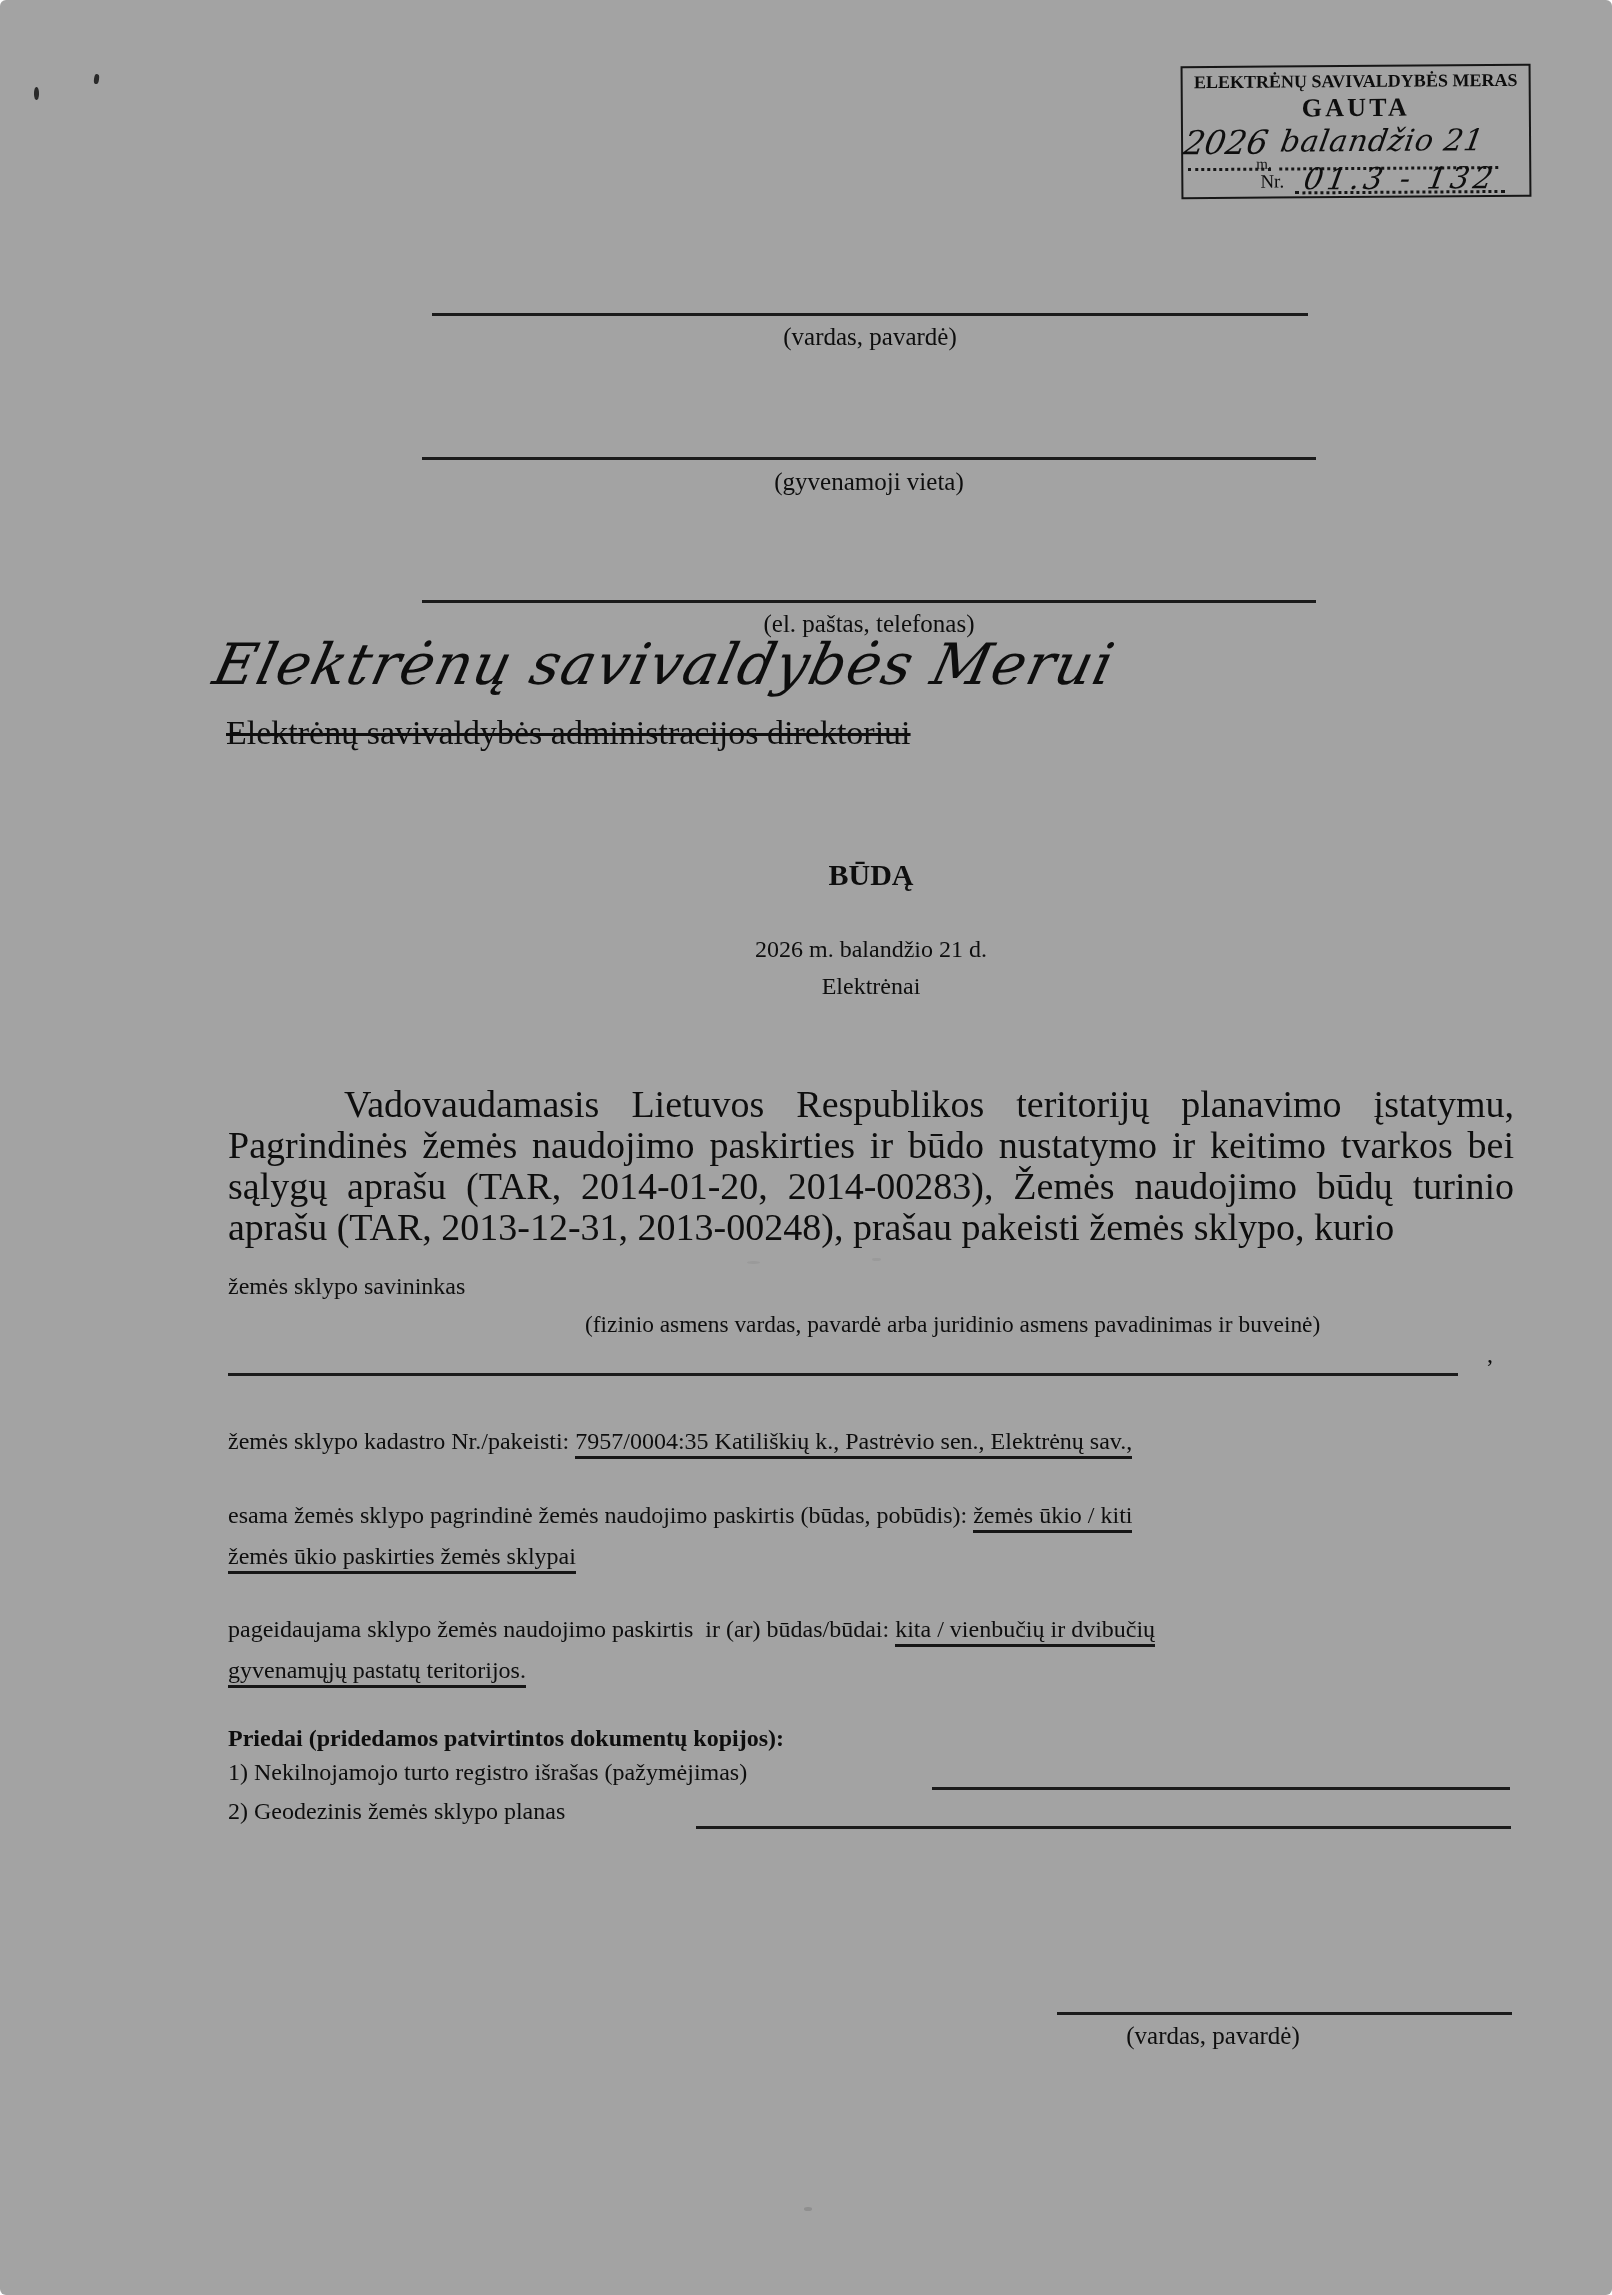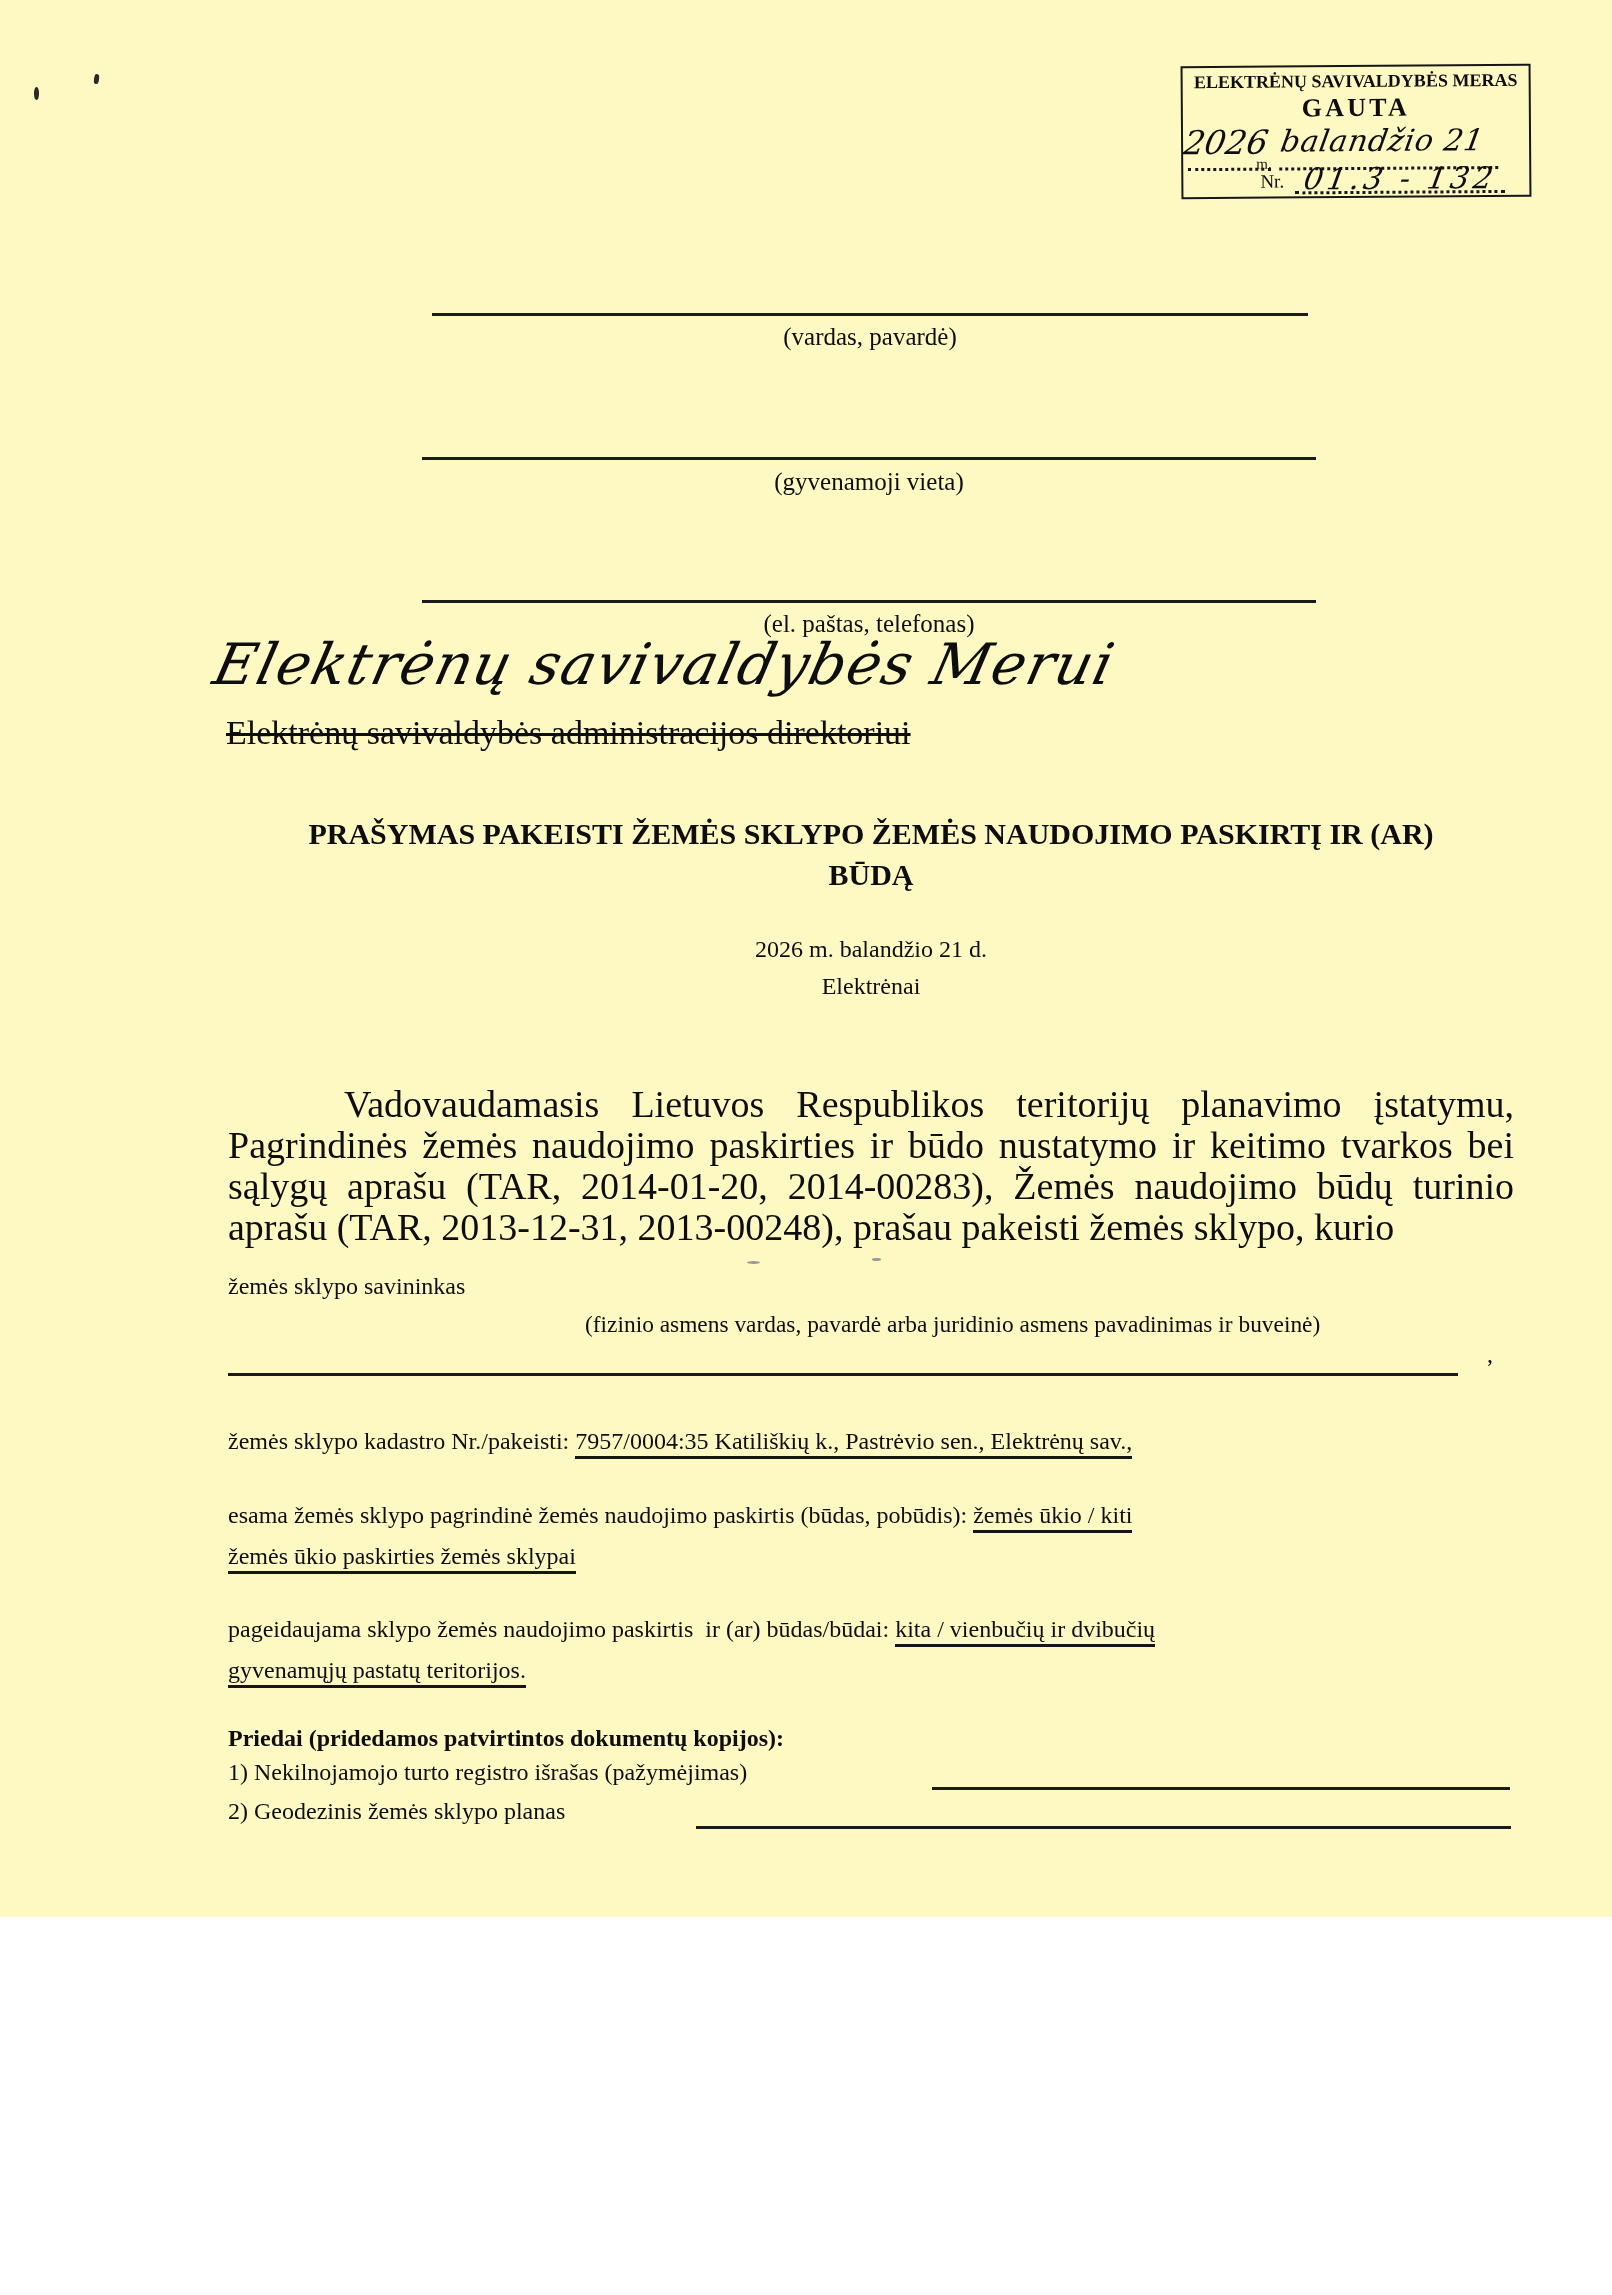--- a/index.html
+++ b/index.html
@@ -1,22 +1,23 @@
 <!DOCTYPE html>
 <html style="font-size:10.4px"><head>
 <meta charset="utf-8">
 <style>
   html,body{margin:0;padding:0;background:#ffffff;}
   .page{
     position:relative;
-    width:1612px;height:1917px;
-    background:#fef9c3;
+    width:1612px;height:2295px;
+    background:#a3a3a3;
     font-family:"Liberation Serif", serif;
     color:#0e0e0e;
     overflow:hidden;
+    border-radius:6px;
   }
   .t{position:absolute;font-size:24px;line-height:1.25;color:#0e0e0e;white-space:pre;}
   .hint{font-size:25px;}
   .small{font-size:23.4px;}
   .center{transform:translateX(-50%);}
   .bold{font-weight:700;}
   .rule{position:absolute;background:#1b1b1b;height:3.3px;}
   .filled{border-bottom:3.3px solid #161616;padding-bottom:2px;}
   .hand{font-family:"DejaVu Serif", serif;font-style:italic;}
   .strike{text-decoration:line-through;text-decoration-thickness:3.3px;}
@@ -77,21 +78,20 @@
 
   <div class="rule" style="left:422px;top:457px;width:894px;"></div>
   <div class="t hint center" style="left:869px;top:466px;">(gyvenamoji vieta)</div>
 
   <div class="rule" style="left:422px;top:600px;width:894px;"></div>
   <div class="t hint center" style="left:869px;top:608px;">(el. paštas, telefonas)</div>
 
   <div class="t hand addressee-hand">Elektrėnų savivaldybės Merui</div>
   <div class="t strike" style="left:226px;top:712px;font-size:34px;">Elektrėnų savivaldybės administracijos direktoriui</div>
 
-  <div class="t bold center" style="left:871px;top:815px;font-size:30px;">PRAŠYMAS PAKEISTI ŽEMĖS SKLYPO ŽEMĖS NAUDOJIMO PASKIRTĮ IR (AR)</div>
   <div class="t bold center" style="left:871px;top:856px;font-size:30px;">BŪDĄ</div>
 
   <div class="t center" style="left:871px;top:934px;">2026 m. balandžio 21 d.</div>
   <div class="t center" style="left:871px;top:971px;">Elektrėnai</div>
 
   <div class="t para" style="left:228px;top:1084px;">Vadovaudamasis Lietuvos Respublikos teritorijų planavimo įstatymu, Pagrindinės žemės naudojimo paskirties ir būdo nustatymo ir keitimo tvarkos bei sąlygų aprašu (TAR, 2014-01-20, 2014-00283), Žemės naudojimo būdų turinio aprašu (TAR, 2013-12-31, 2013-00248), prašau pakeisti žemės sklypo, kurio</div>
 
   <div class="t" style="left:228px;top:1271px;">žemės sklypo savininkas</div>
   <div class="t small" style="left:585px;top:1310px;">(fizinio asmens vardas, pavardė arba juridinio asmens pavadinimas ir buveinė)</div>
   <div class="rule" style="left:228px;top:1373px;width:1230px;"></div>

